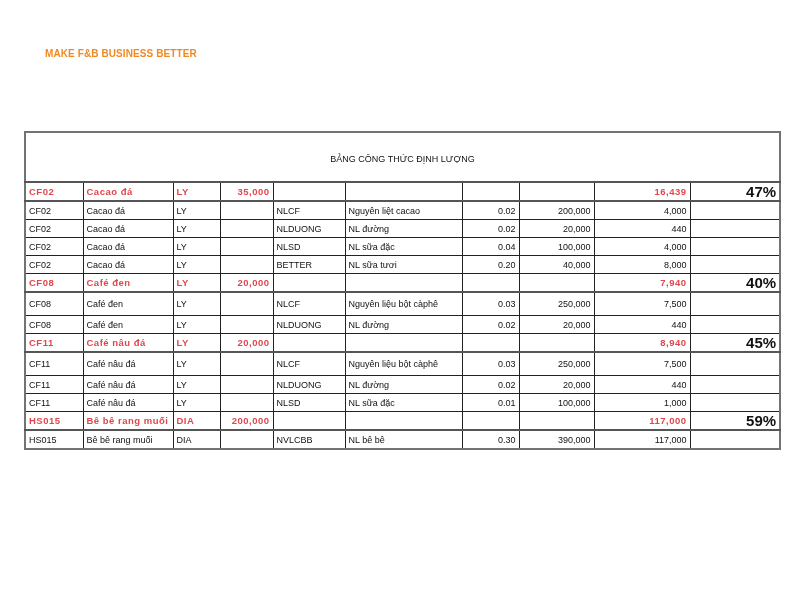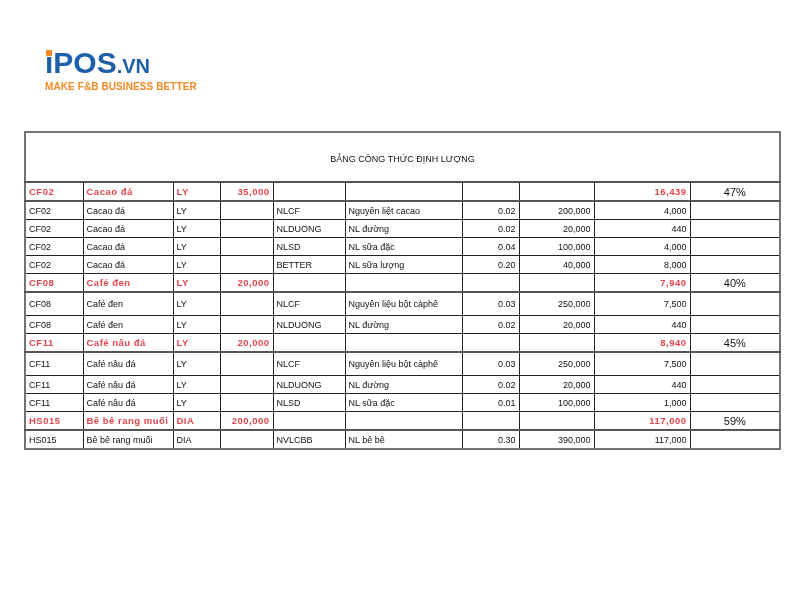--- a/index.html
+++ b/index.html
@@ -10,32 +10,28 @@
   .logo-dot { position: absolute; left: 1px; top: 2px; width: 6px; height: 6px; background: #f08a24; }
   .logo-tag { font-size: 10px; font-weight: bold; color: #f08a24; margin-top: 0; letter-spacing: 0.1px; }
   table.recipe { position: absolute; left: 24px; top: 131px; width: 755px; border-collapse: collapse; border: 2px solid #737373; table-layout: fixed; }
   table.recipe td, table.recipe th { border: 1px solid #222; padding: 0 3px; font-size: 9px; color: #111; white-space: nowrap; overflow: hidden; }
   table.recipe th { font-weight: normal; font-size: 10px; text-align: center; white-space: normal; line-height: 13px; border-bottom: 2px solid #444; }
   .title-cell { height: 44px; text-align: center; font-size: 21px; color: #2b2f7a; border-bottom: 2px solid #555 !important; padding-top: 4px !important; }
   tr.hdr th { height: 49px; }
   tr.sub td { height: 17px; }
   tr.sub.tall td { height: 22px; }
   tr.group td { height: 17px; color: #e0474c; font-weight: bold; letter-spacing: 0.5px; font-size: 9.5px; border-bottom: 2px solid #555; }
-  tr.group td.pct { color: #111; font-weight: normal; font-size: 11px; letter-spacing: 0; text-align: center; }
+  tr.group td.pct { color: #111; font-weight: bold; font-size: 15px; letter-spacing: 0; }
   .r { text-align: right; }
   .l { text-align: left; }
 </style>
 </head>
 <body>
 
 <div class="logo">
-  <div class="logo-main">
-    <span class="logo-dot"></span>
-    <span>iPOS</span><span class="vn">.VN</span>
-  </div>
   <div class="logo-tag">MAKE F&amp;B BUSINESS BETTER</div>
 </div>
 
 <table class="recipe">
   <colgroup>
     <col style="width:58px">
       <col style="width:90px">
       <col style="width:47px">
       <col style="width:53px">
       <col style="width:72px">
@@ -98,21 +94,21 @@
         <td class="r">100,000</td>
         <td class="r">4,000</td>
         <td class="r"></td>
       </tr>
       <tr class="sub">
         <td class="l">CF02</td>
         <td class="l">Cacao đá</td>
         <td class="l">LY</td>
         <td class="r"></td>
         <td class="l">BETTER</td>
-        <td class="l">NL sữa lượng</td>
+        <td class="l">NL sữa tươi</td>
         <td class="r">0.20</td>
         <td class="r">40,000</td>
         <td class="r">8,000</td>
         <td class="r"></td>
       </tr>
       <tr class="group">
         <td class="l">CF08</td>
         <td class="l">Café đen</td>
         <td class="l">LY</td>
         <td class="r">20,000</td>

